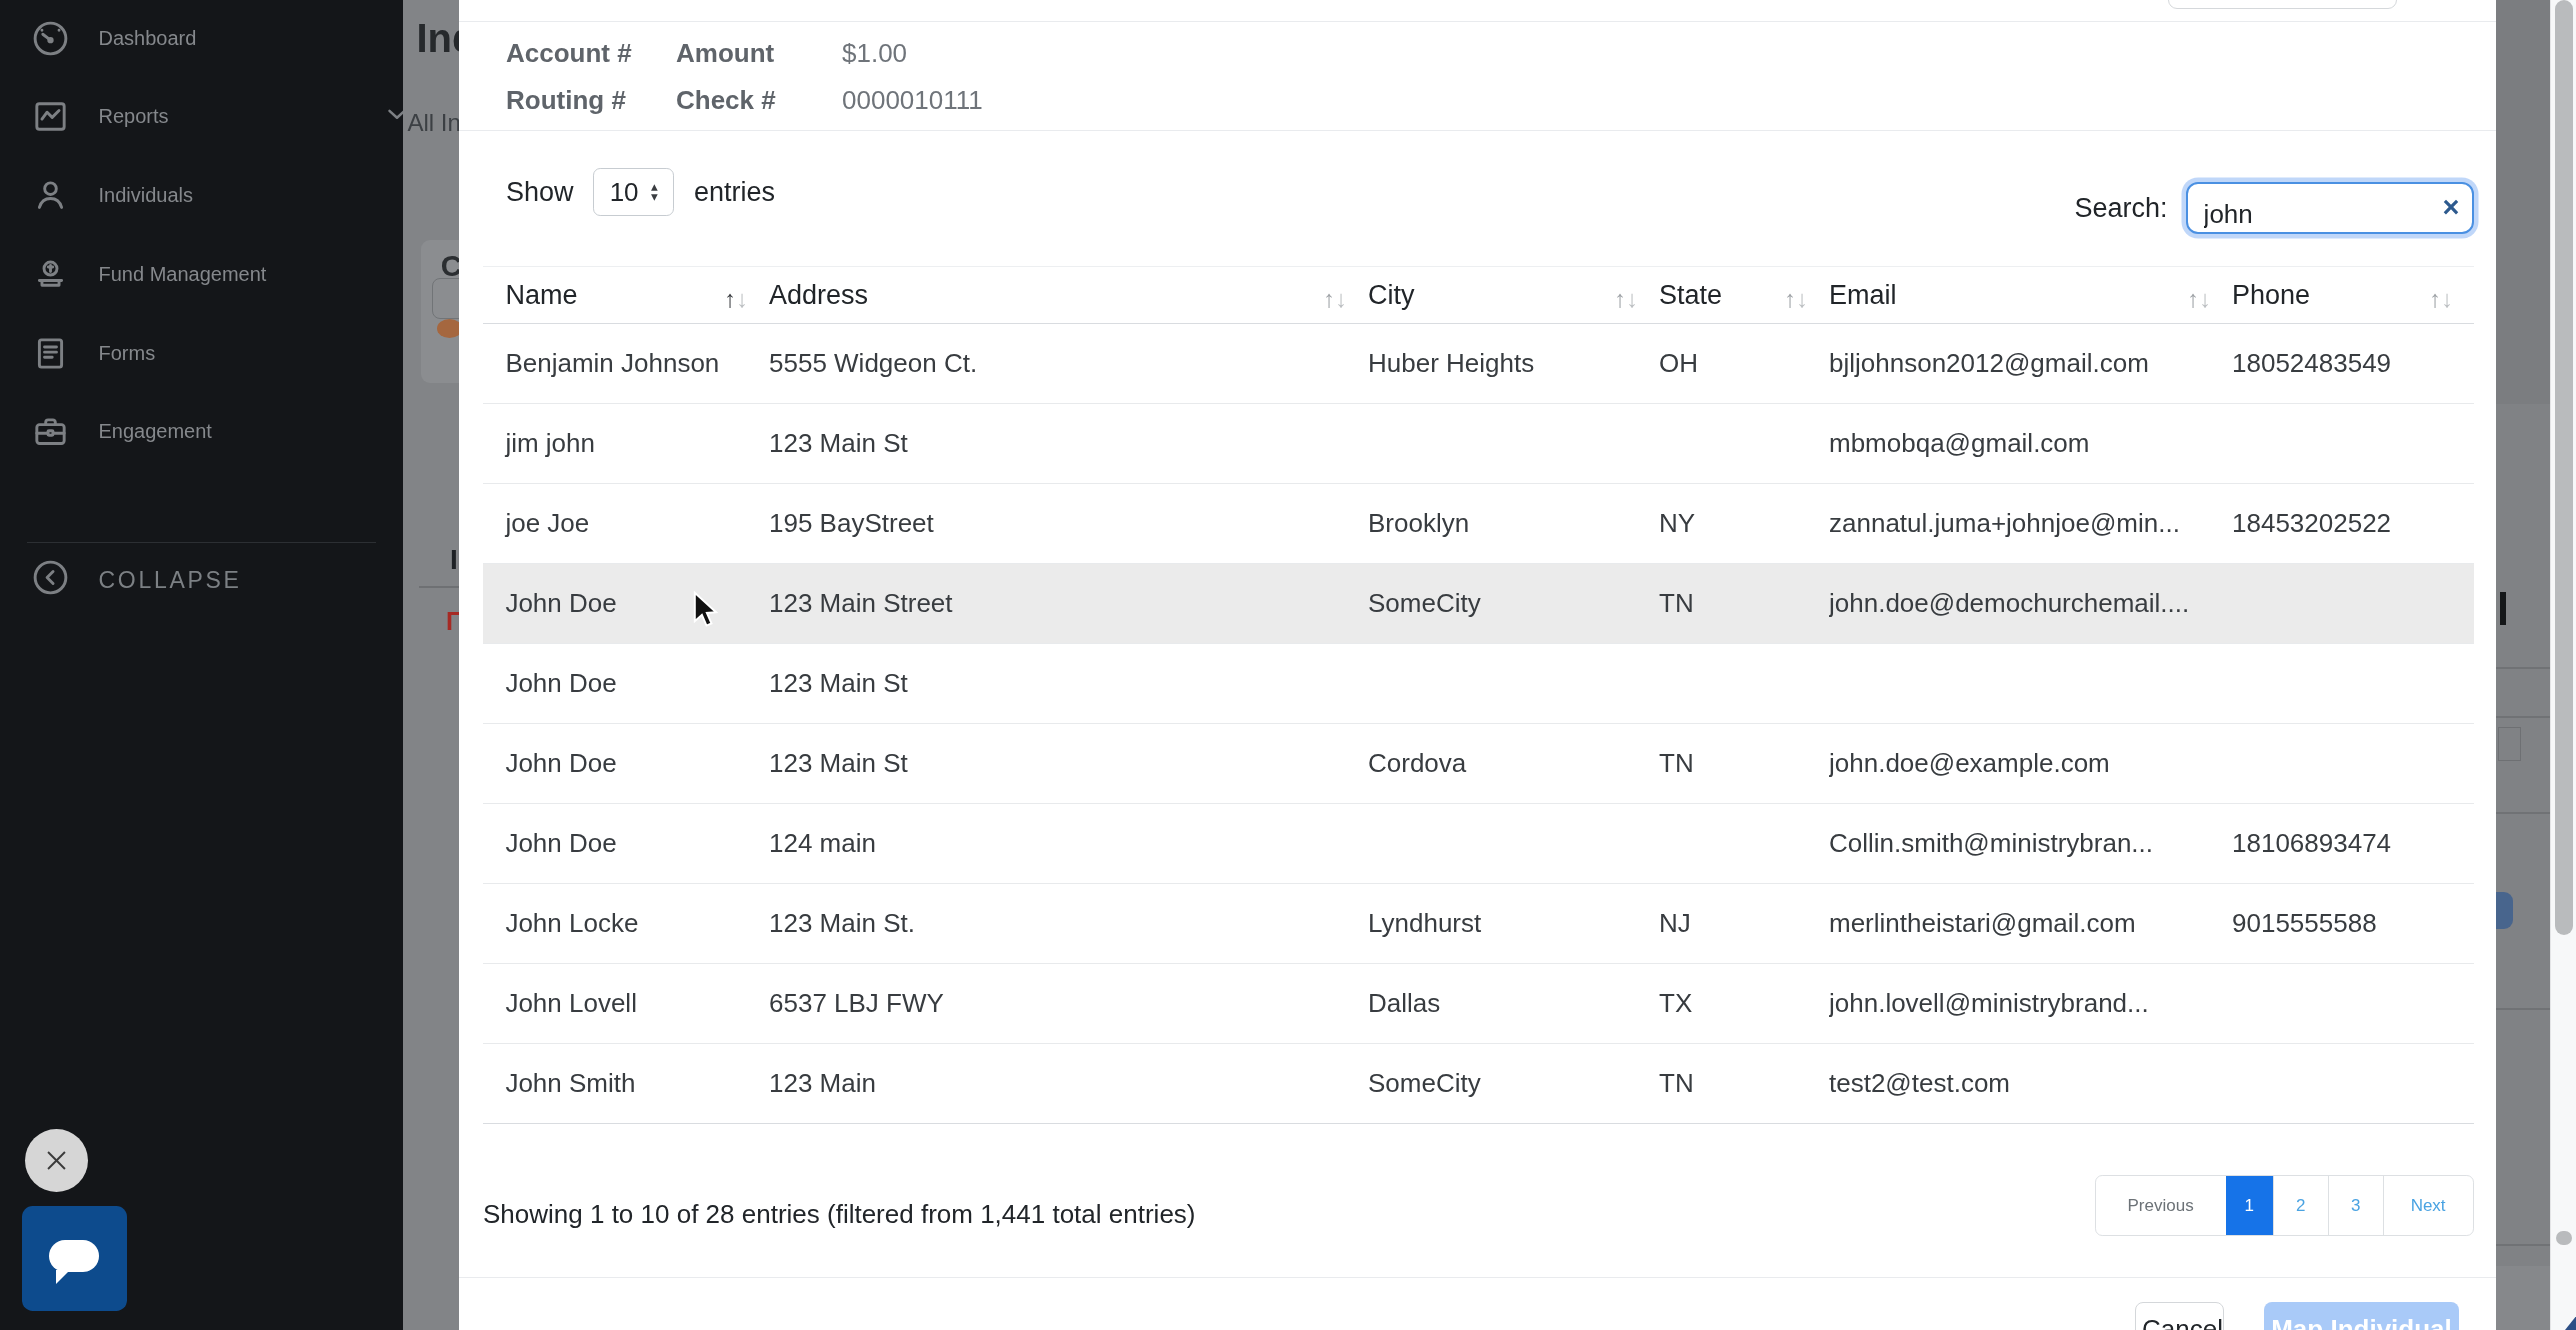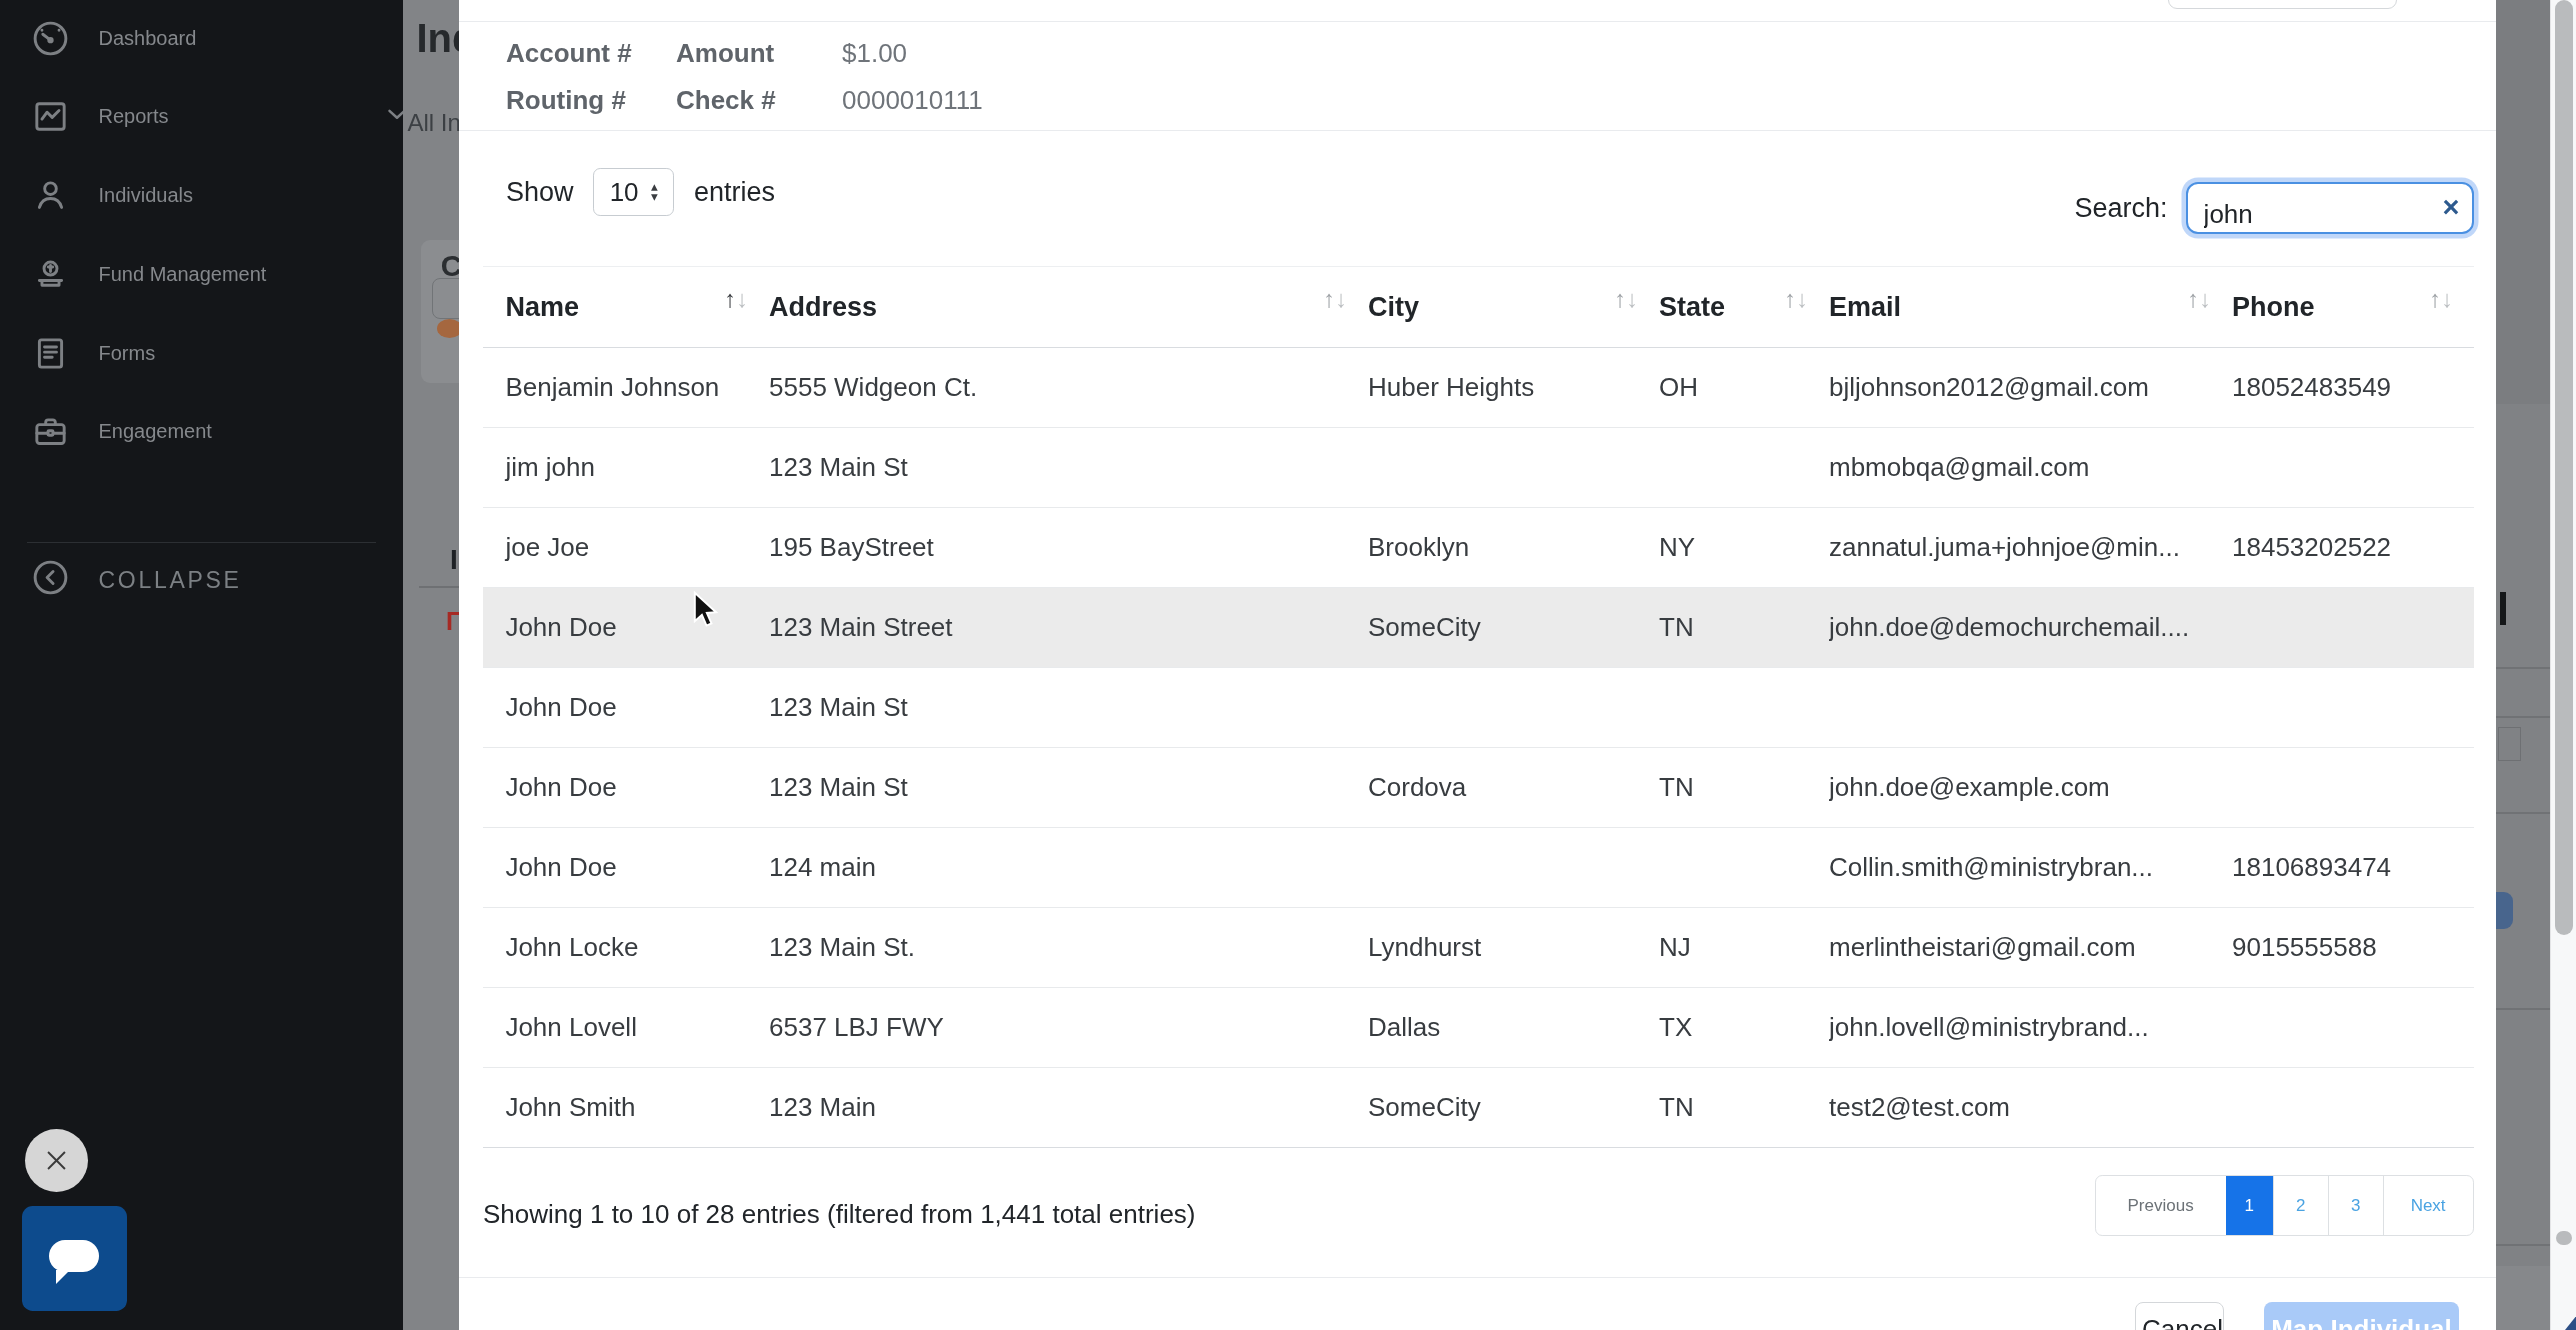--- a/index.html
+++ b/index.html
@@ -66,21 +66,21 @@
 
   .search-group{position:absolute;right:22.4px;top:182px;display:flex;align-items:center;gap:18px;
     font-size:27px;color:#212529;}
   .search-box{position:relative;}
   .search-input{width:288px;height:52px;border:2.7px solid #4a90e2;border-radius:12px;
     box-shadow:0 0 0 4.5px rgba(98,156,240,0.40);font-size:26px;color:#212529;
     padding:12px 50px 0 16px;outline:none;font-family:"Liberation Sans",sans-serif;}
   .search-clear{position:absolute;right:14.3px;top:9px;font-size:29px;font-weight:700;color:#2d5a8e;cursor:pointer;}
 
   table.grid{position:absolute;left:24px;top:266px;width:1991px;border-collapse:collapse;table-layout:fixed;}
-  table.grid th{height:81px;text-align:left;font-size:27px;font-weight:700;color:#212529;
+  table.grid th{height:57px;text-align:left;font-size:27px;font-weight:400;color:#212529;
     border-top:0.9px solid #edeff1;border-bottom:1.8px solid #d9dce0;position:relative;cursor:pointer;
     vertical-align:middle;padding:0;}
   table.grid th:first-child{padding-left:22.4px;}
   .sort{position:absolute;right:27px;top:18px;font-size:24px;letter-spacing:-6.3px;}
   .sort .up{color:#9da1a5;} .sort .dn{color:#bdc0c3;padding-left:6.3px;}
   .sort.sorted .up{color:#35383c;}
   table.grid td{height:80px;font-size:26px;color:#383c40;border-bottom:0.9px solid #e8eaec;
     padding:0;overflow:hidden;white-space:nowrap;vertical-align:middle;}
   table.grid td:first-child{padding-left:22.4px;}
   table.grid tr.hl td{background:#ebebeb;}

